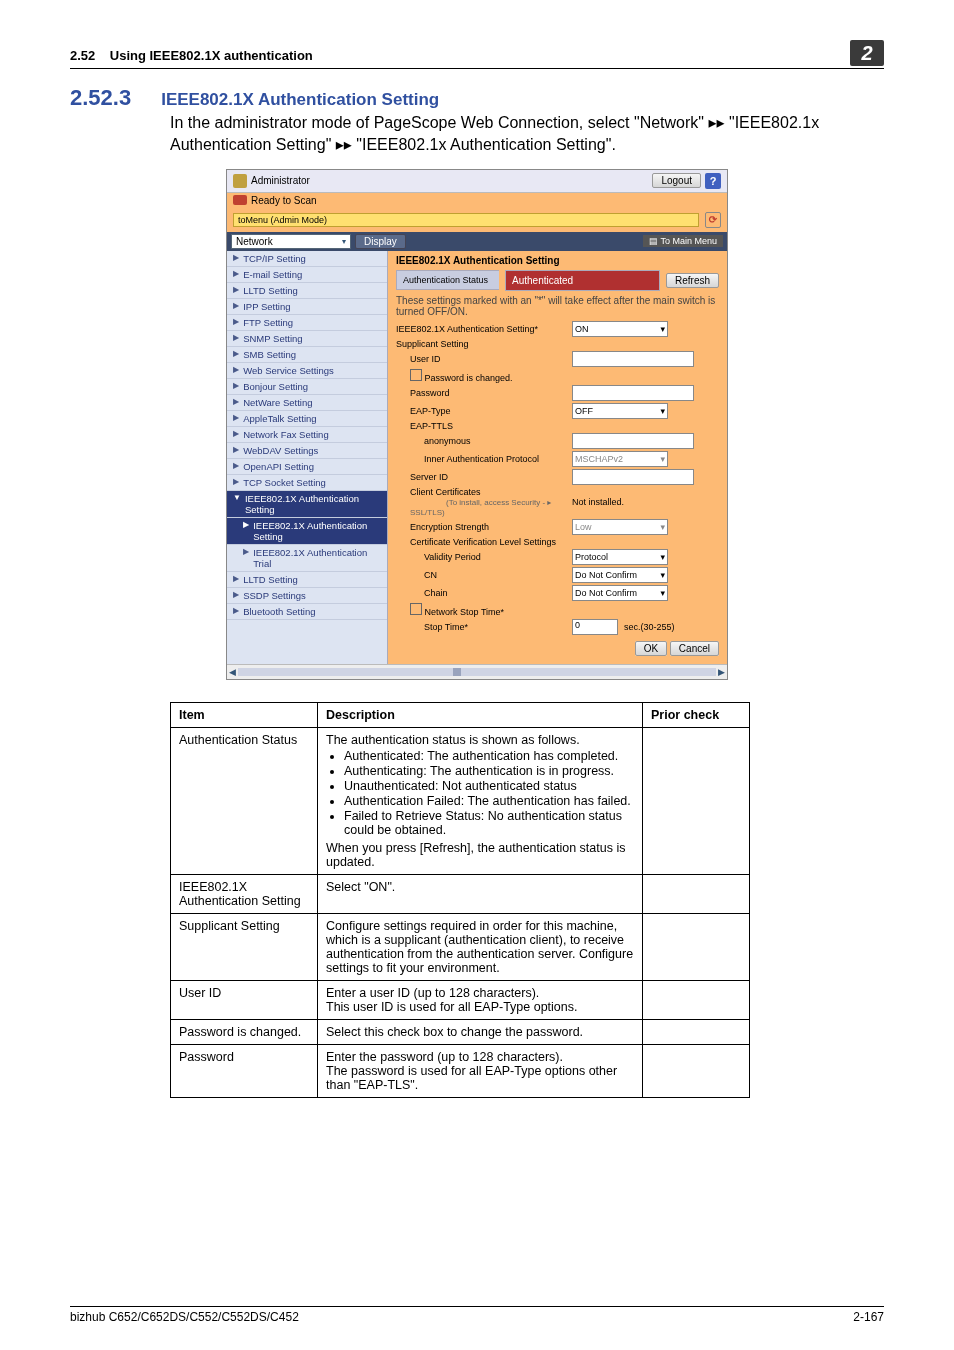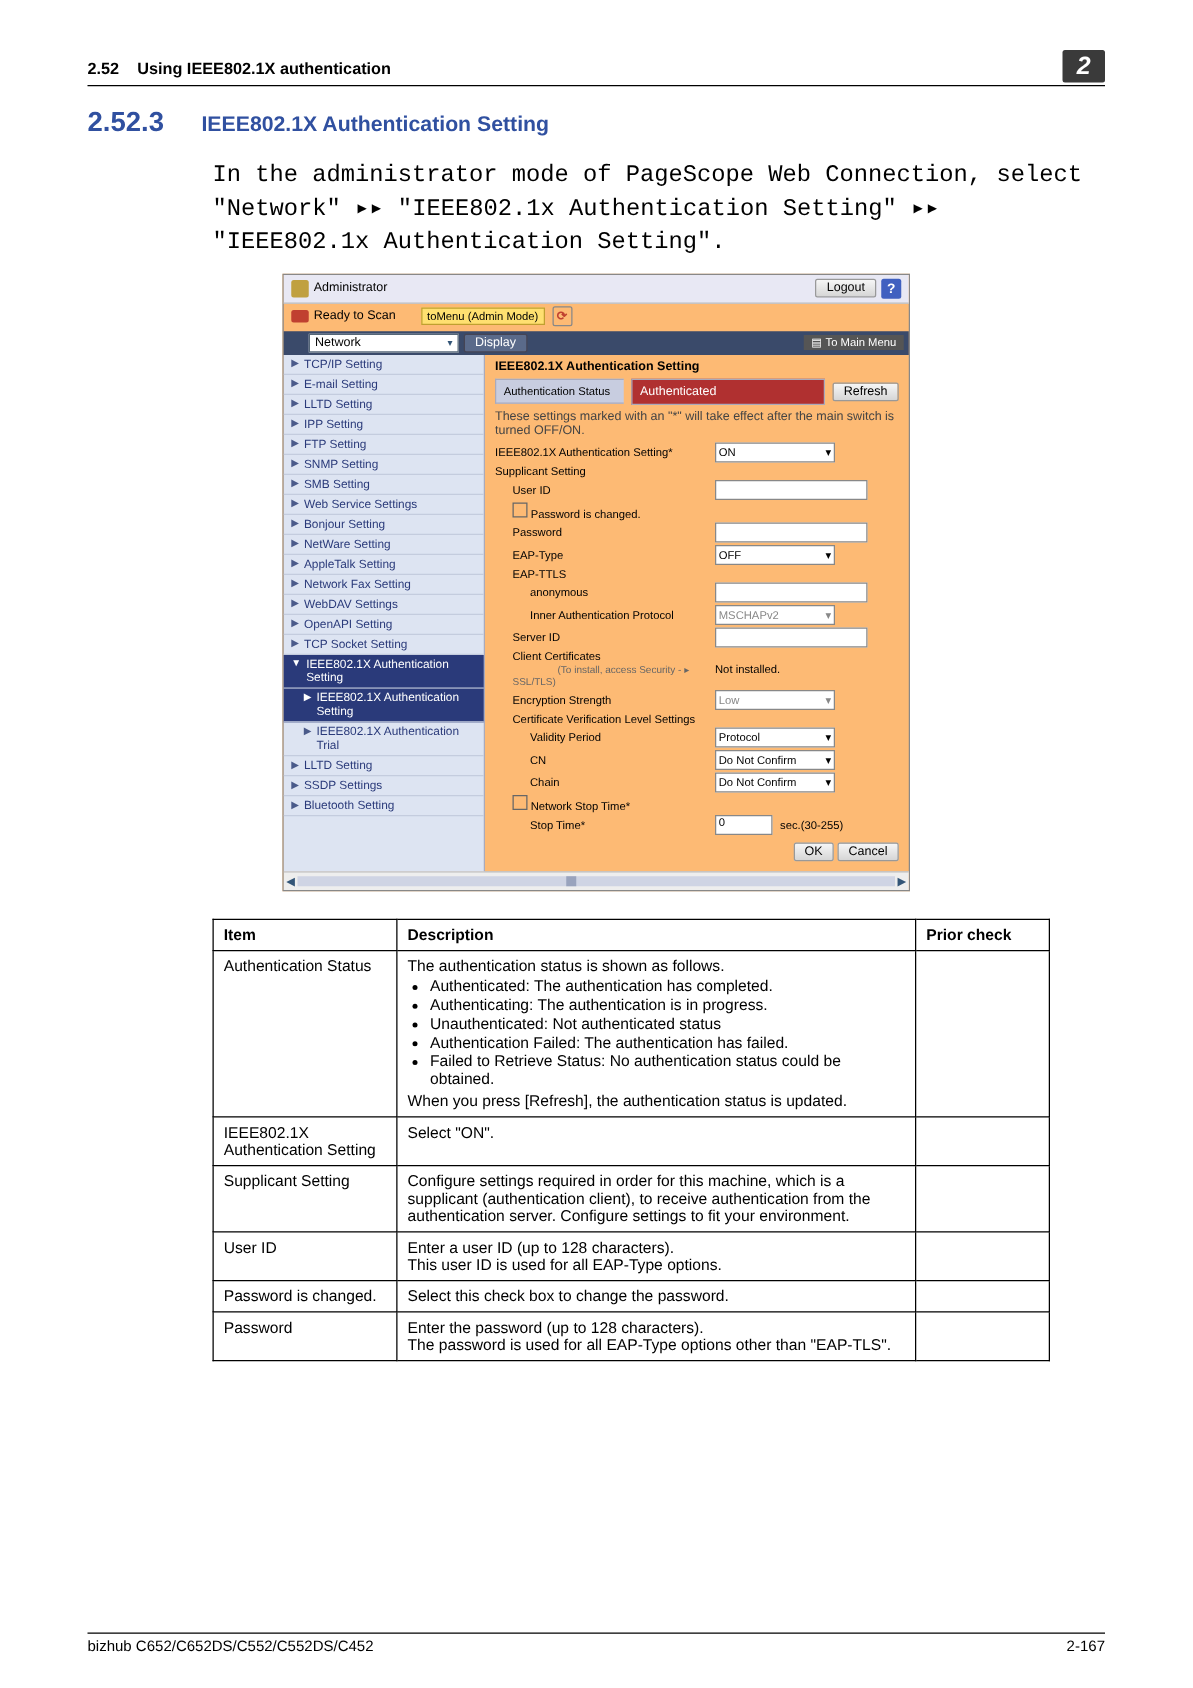--- a/index.html
+++ b/index.html
@@ -37,39 +37,39 @@
   }
   .hr-line { border: none; border-top: 1px solid #000; margin: 2px 0 16px; }
 
   
   .section-heading {
     display: flex; gap: 30px; align-items: baseline;
     color: var(--heading-blue); font-weight: bold;
   }
   .section-heading .num { font-size: 22px; }
   .section-heading .title { font-size: 17px; }
-  .intro { margin: 16px 0 12px 100px; font-size: 19px; line-height: 1.4; font-family: Liberation Mono, monospace; }
+  .intro { margin: 1px 0 12px 100px; font-size: 16px; line-height: 1.4; }
 
   
   .shot-wrap {
     width: 500px; margin: 0 auto 22px;
     border: 1px solid #888; background:#fdba74; font-size:10px;
   }
   .shot-top {
     display:flex; align-items:center; justify-content:space-between;
     padding:3px 6px; border-bottom:1px solid #bbb; background:#e8e8f4;
   }
   .shot-top .left { display:flex; align-items:center; gap:4px; }
   .shot-icon { width:14px; height:14px; background:#c0a040; border-radius:2px; }
   .btn { background:linear-gradient(#f6f6f6,#d6d6d6); border:1px solid #999;
     font-size:10px; padding:1px 8px; border-radius:2px; }
   .q-badge { width:16px;height:16px;background:#4060c0;color:#fff;
     display:flex;align-items:center;justify-content:center;font-weight:bold;
     border-radius:2px;font-size:11px;}
-  .shot-status { padding:2px 6px; display:flex; flex-direction:row; gap:20px; }
+  .shot-status { padding:2px 6px; display:flex; flex-direction:column; gap:6px; }
   .shot-status .row { display:flex; align-items:center; gap:4px; }
   .ready-dot { width:14px;height:10px;background:#c04030;border-radius:2px;}
   .mode-bar{display:flex;justify-content:space-between;align-items:center;
     background:#ffe070;border:1px solid #c0a030;padding:1px 4px;font-size:9px;}
   .refresh-dot{width:14px;height:14px;border:1px solid #888;border-radius:2px;
     display:flex;align-items:center;justify-content:center;color:#c04030;font-weight:bold;}
 
   .shot-bar2{display:flex;align-items:center;background:#3a4a6a;color:#fff;
     padding:2px 4px;font-size:10px;justify-content:space-between;margin-top:2px;}
   .select-box{background:#fff;color:#000;border:1px solid #567;
@@ -105,21 +105,21 @@
   .sel.dis{color:#888;}
   .cb{width:10px;height:10px;border:1px solid #666;display:inline-block;}
   .okcancel{text-align:right;padding:6px 0;}
   .scroll-foot{height:14px;background:#eee;border-top:1px solid #bbb;
     display:flex;align-items:center;justify-content:space-between;padding:0 2px;}
   .scroll-foot .arrow{color:#357;font-size:9px;}
   .scroll-foot .thumb{flex:1;height:8px;margin:0 2px;background:#cfd4e4;position:relative;}
   .scroll-foot .thumb::before{content:"";position:absolute;left:45%;width:8px;height:8px;background:#99a3bd;}
 
   
-  table.desc{border-collapse:collapse;width:670px;margin:6px 0 0 100px;font-size:12.5px;}
+  table.desc{border-collapse:collapse;width:580px;margin:6px 0 0 100px;font-size:12.5px;}
   table.desc th,table.desc td{border:1px solid #000;padding:5px 8px;vertical-align:top;text-align:left;}
   table.desc th{font-weight:bold;}
   table.desc .col1{width:130px;}
   table.desc .col3{width:90px;}
   ul.bullets{margin:2px 0 4px 0;padding-left:18px;}
   ul.bullets li{margin:1px 0;}
 
   
   .footer{position:absolute;left:70px;right:70px;bottom:26px;
     display:flex;justify-content:space-between;font-size:12px;
@@ -165,21 +165,21 @@
       </div>
       <div style="display:flex;align-items:center;justify-content:space-between;gap:6px;">
         <span class="mode-bar" style="flex:1">
           <span>toMenu (Admin Mode)</span>
         </span>
         <span class="refresh-dot">⟳</span>
       </div>
     </div>
 
     <div class="shot-bar2">
-      <div style="display:flex;gap:4px;align-items:center;margin-left:16px;">
+      <div style="display:flex;gap:4px;align-items:center;">
         <span class="select-box">
           <span>Network</span>
           <span class="arrow">▾</span>
         </span>
         <span class="btn" style="background:#5a6a8a;color:#fff;border-color:#445;">Display</span>
       </div>
       <span class="mainmenu-btn">
         <span>▤</span>
         <span>To Main Menu</span>
       </span>

